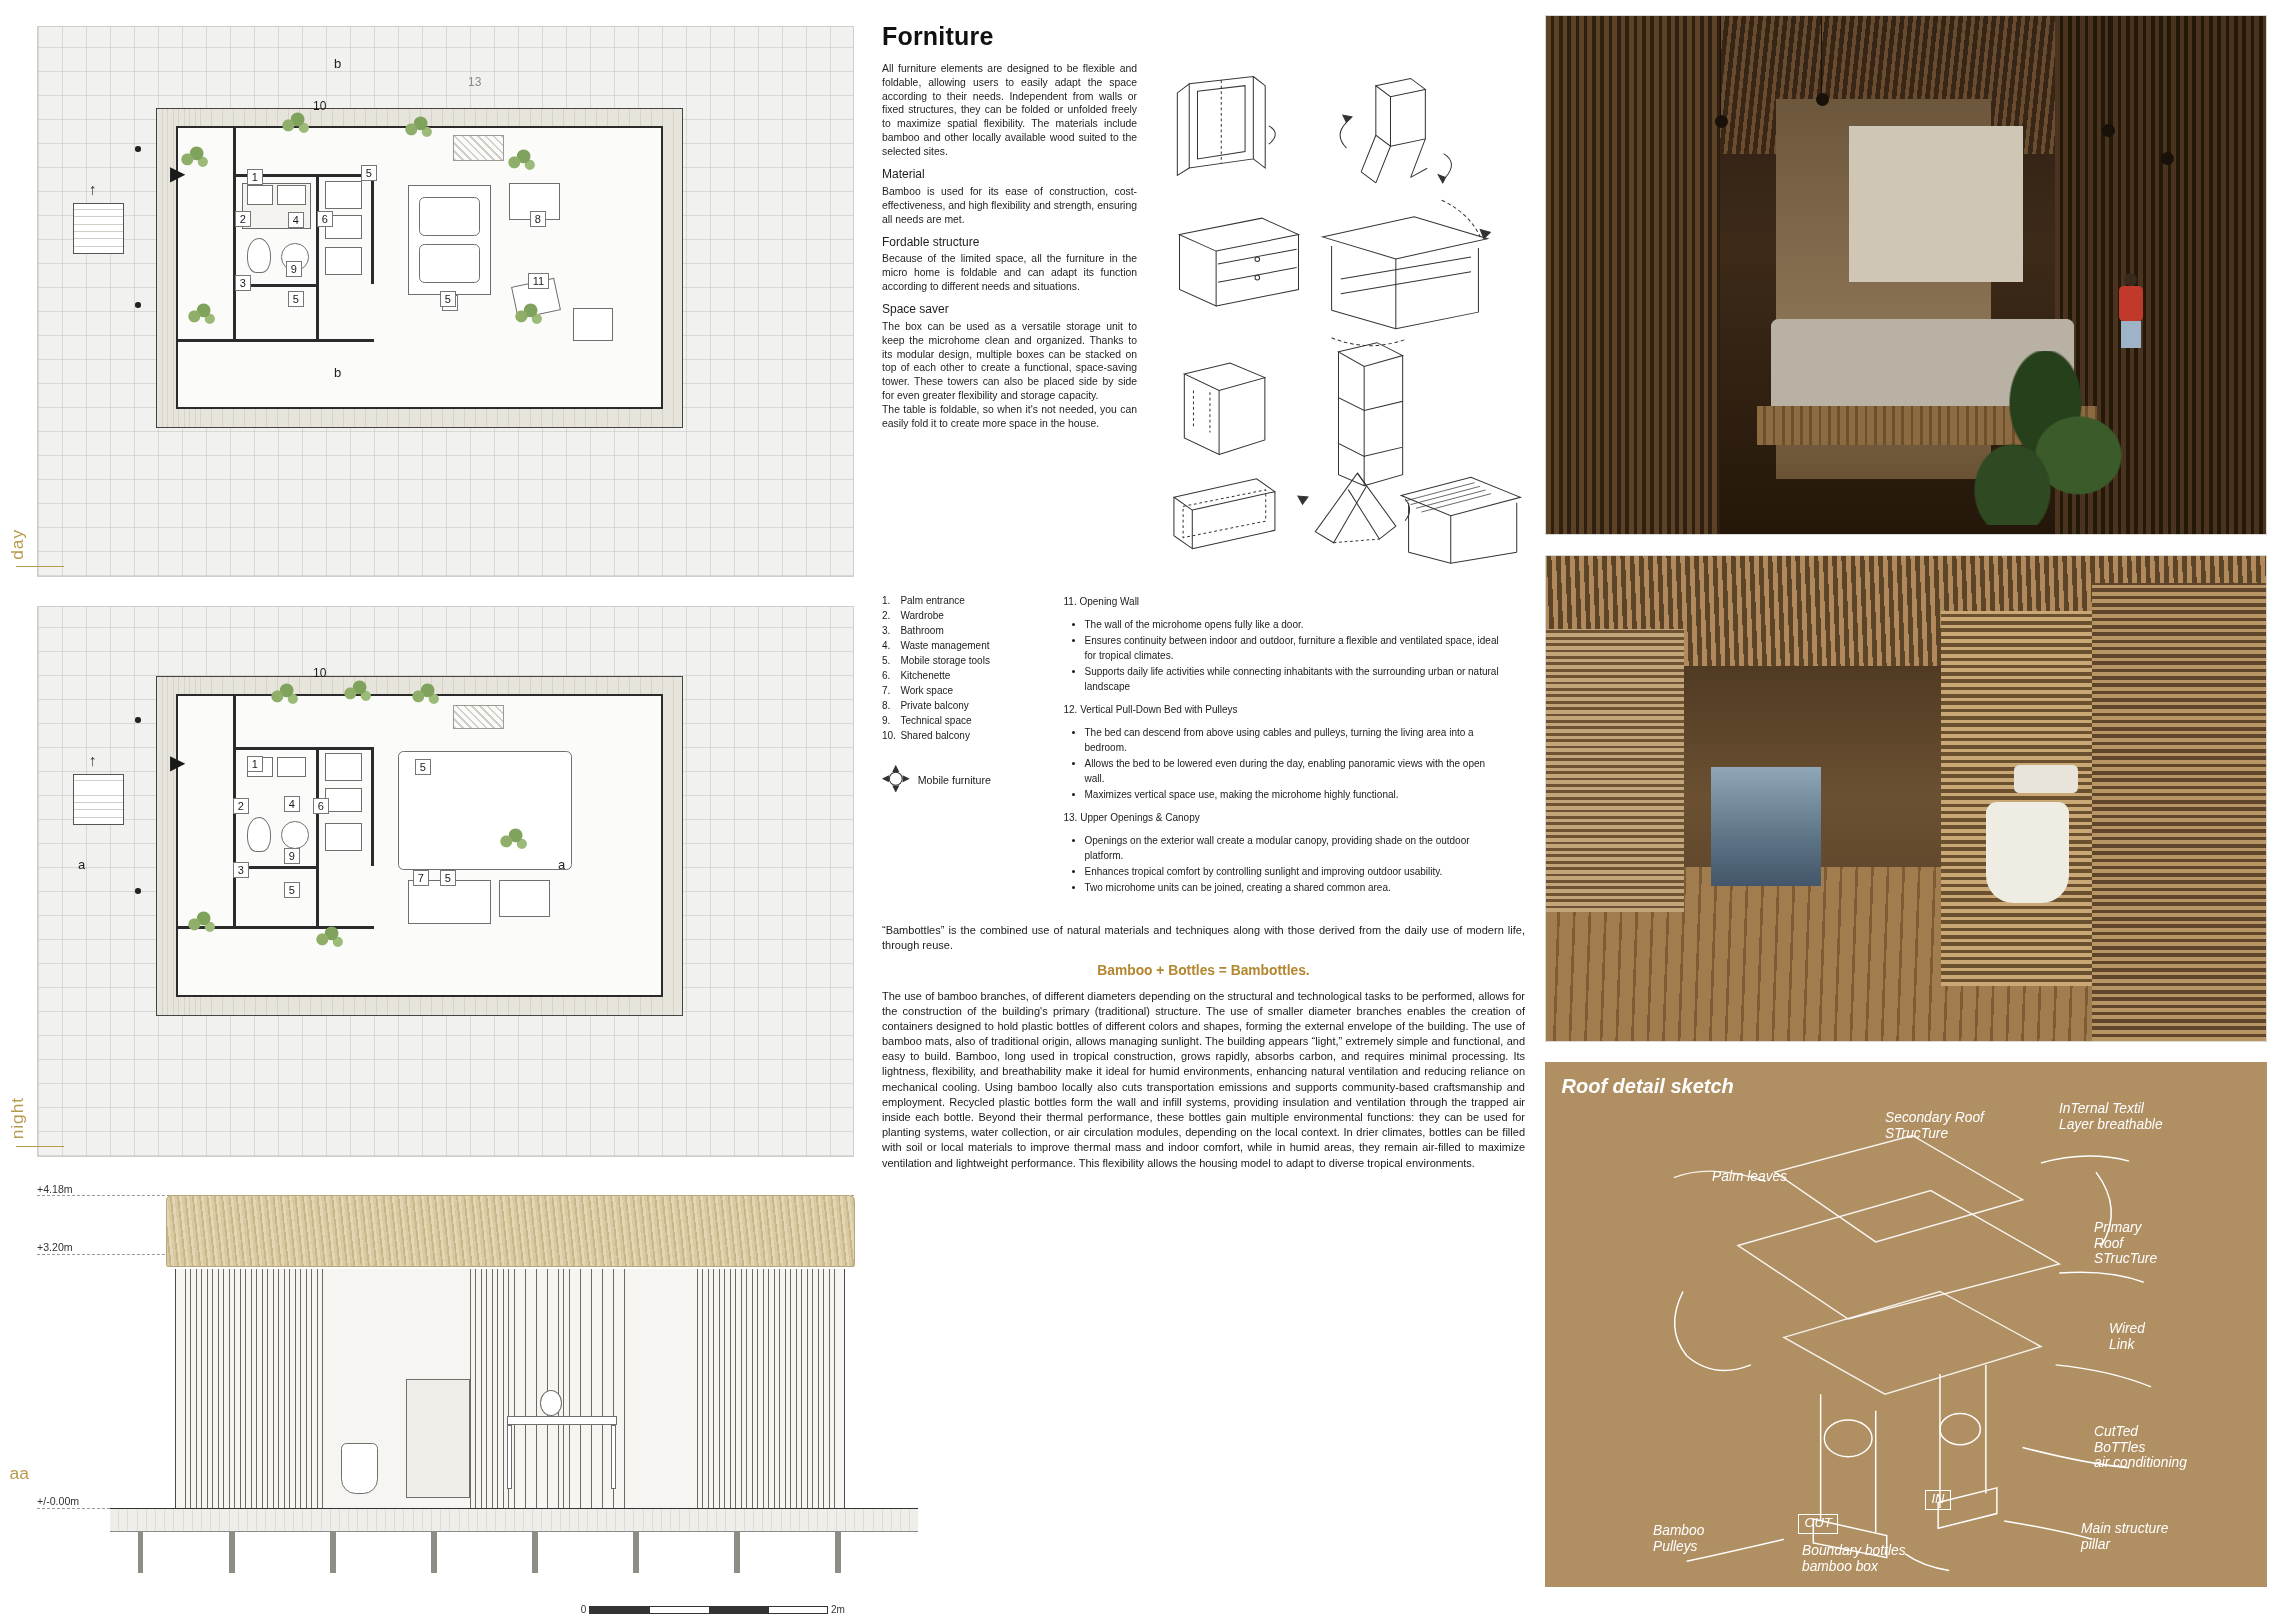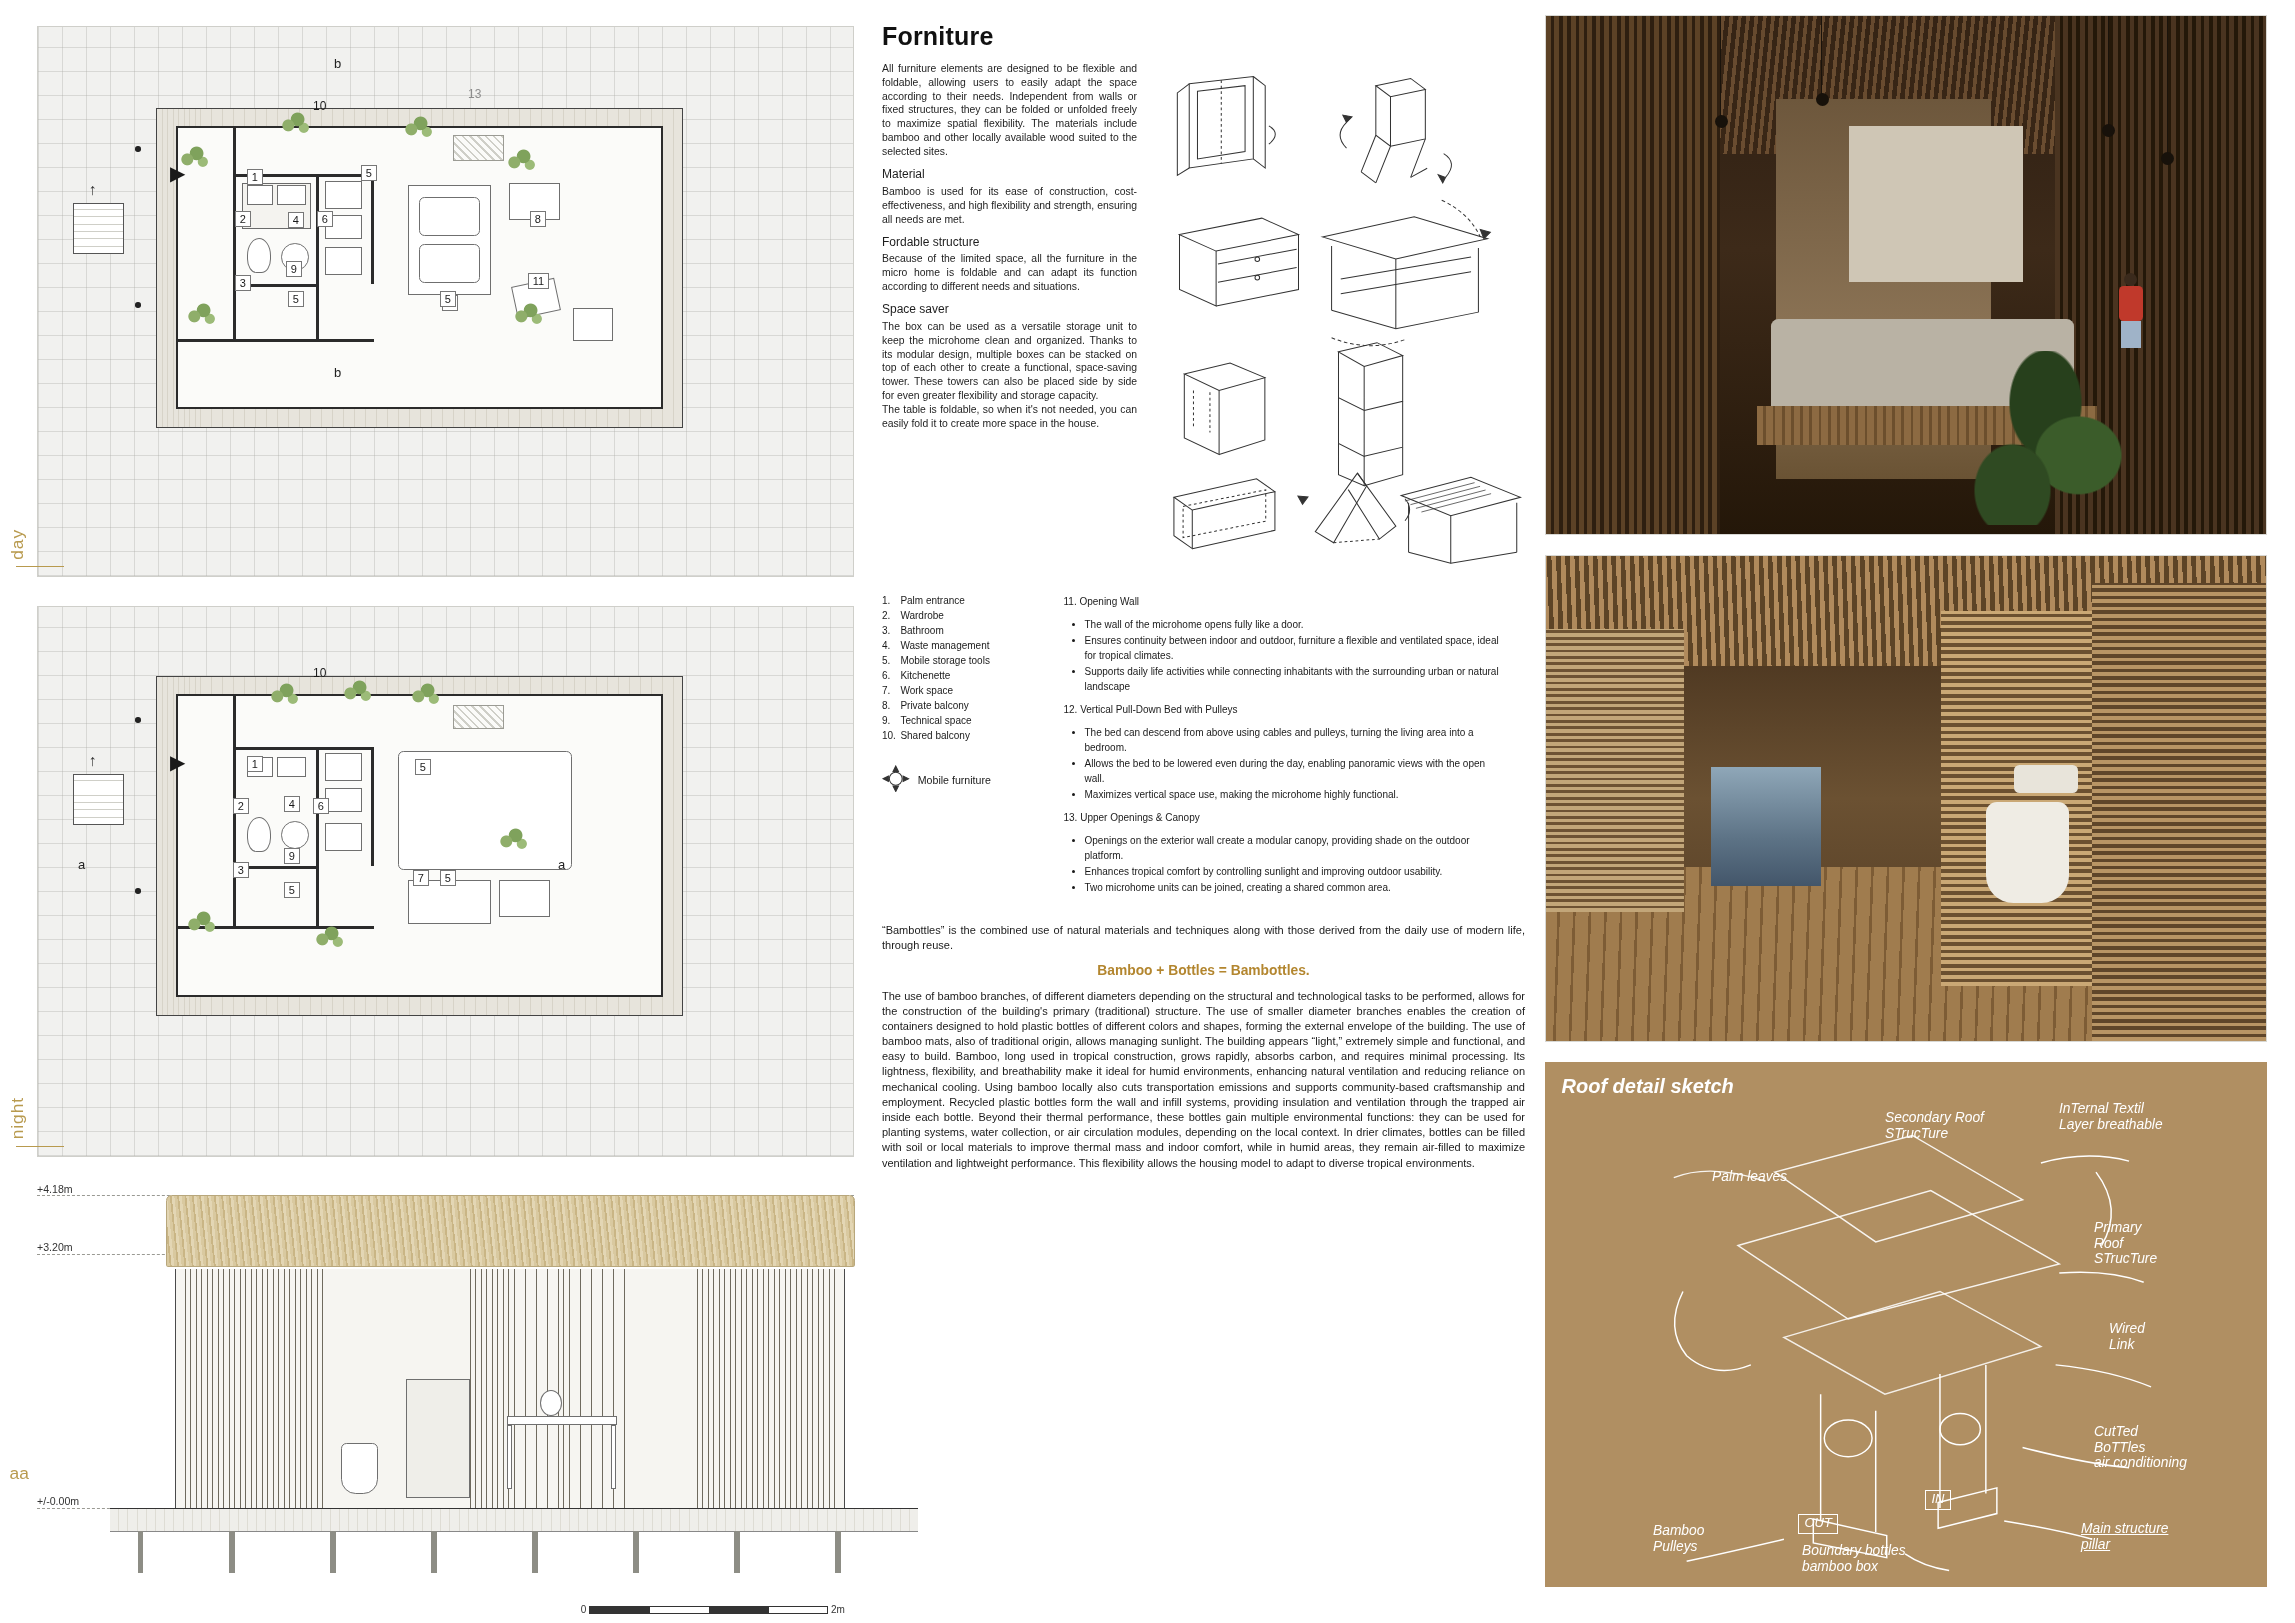--- a/index.html
+++ b/index.html
@@ -247,21 +247,21 @@
       <div class="tag boxed" style="left:197px;top:184px;">2</div>
       <div class="tag boxed" style="left:197px;top:248px;">3</div>
       <div class="tag boxed" style="left:250px;top:185px;">4</div>
       <div class="tag boxed" style="left:323px;top:138px;">5</div>
       <div class="tag boxed" style="left:279px;top:184px;">6</div>
       <div class="tag boxed" style="left:404px;top:268px;">7</div>
       <div class="tag boxed" style="left:492px;top:184px;">8</div>
       <div class="tag boxed" style="left:248px;top:234px;">9</div>
       <div class="tag" style="left:275px;top:72px;">10</div>
       <div class="tag boxed" style="left:490px;top:246px;">11</div>
-      <div class="tag" style="left:430px;top:60px;color:#8b8b8b;">13</div>
+      <div class="tag" style="left:430px;top:48px;color:#8b8b8b;">13</div>
       <div class="tag boxed" style="left:250px;top:264px;">5</div>
       <div class="tag boxed" style="left:402px;top:264px;">5</div>
 
       <div class="stairs" style="left:35px;top:176px;width:51px;height:51px;"></div>
       <div class="arrow-up" style="left:51px;top:154px;">↑</div>
       <div class="sec-mark" style="left:296px;top:29px;">b</div>
       <div class="sec-mark" style="left:296px;top:338px;">b</div>
       <div class="tag" style="left:132px;top:134px;font-size:20px;">▶</div>
 
       <div class="plant" style="left:140px;top:118px;"></div>
@@ -646,18 +646,18 @@
 Link</div>
       <div class="hand" style="left: 549px; top: 362px; white-space: pre-line;">CutTed
 BoTTles
 air conditioning</div>
       <div class="hand box" style="left: 253px; top: 452px; white-space: pre-line;">OUT</div>
       <div class="hand box" style="left: 380px; top: 428px; white-space: pre-line;">IN</div>
       <div class="hand" style="left: 108px; top: 461px; white-space: pre-line;">Bamboo
 Pulleys</div>
       <div class="hand" style="left: 257px; top: 481px; white-space: pre-line;">Boundary bottles
 bamboo box</div>
-      <div class="hand" style="left: 536px; top: 459px; white-space: pre-line; text-decoration: underline;">Main structure
+      <div class="hand" style="left: 536px; top: 459px; white-space: pre-line;">Main structure
 pillar</div>
     </div>
   </div>
 </div>
 
 
 </body></html>

